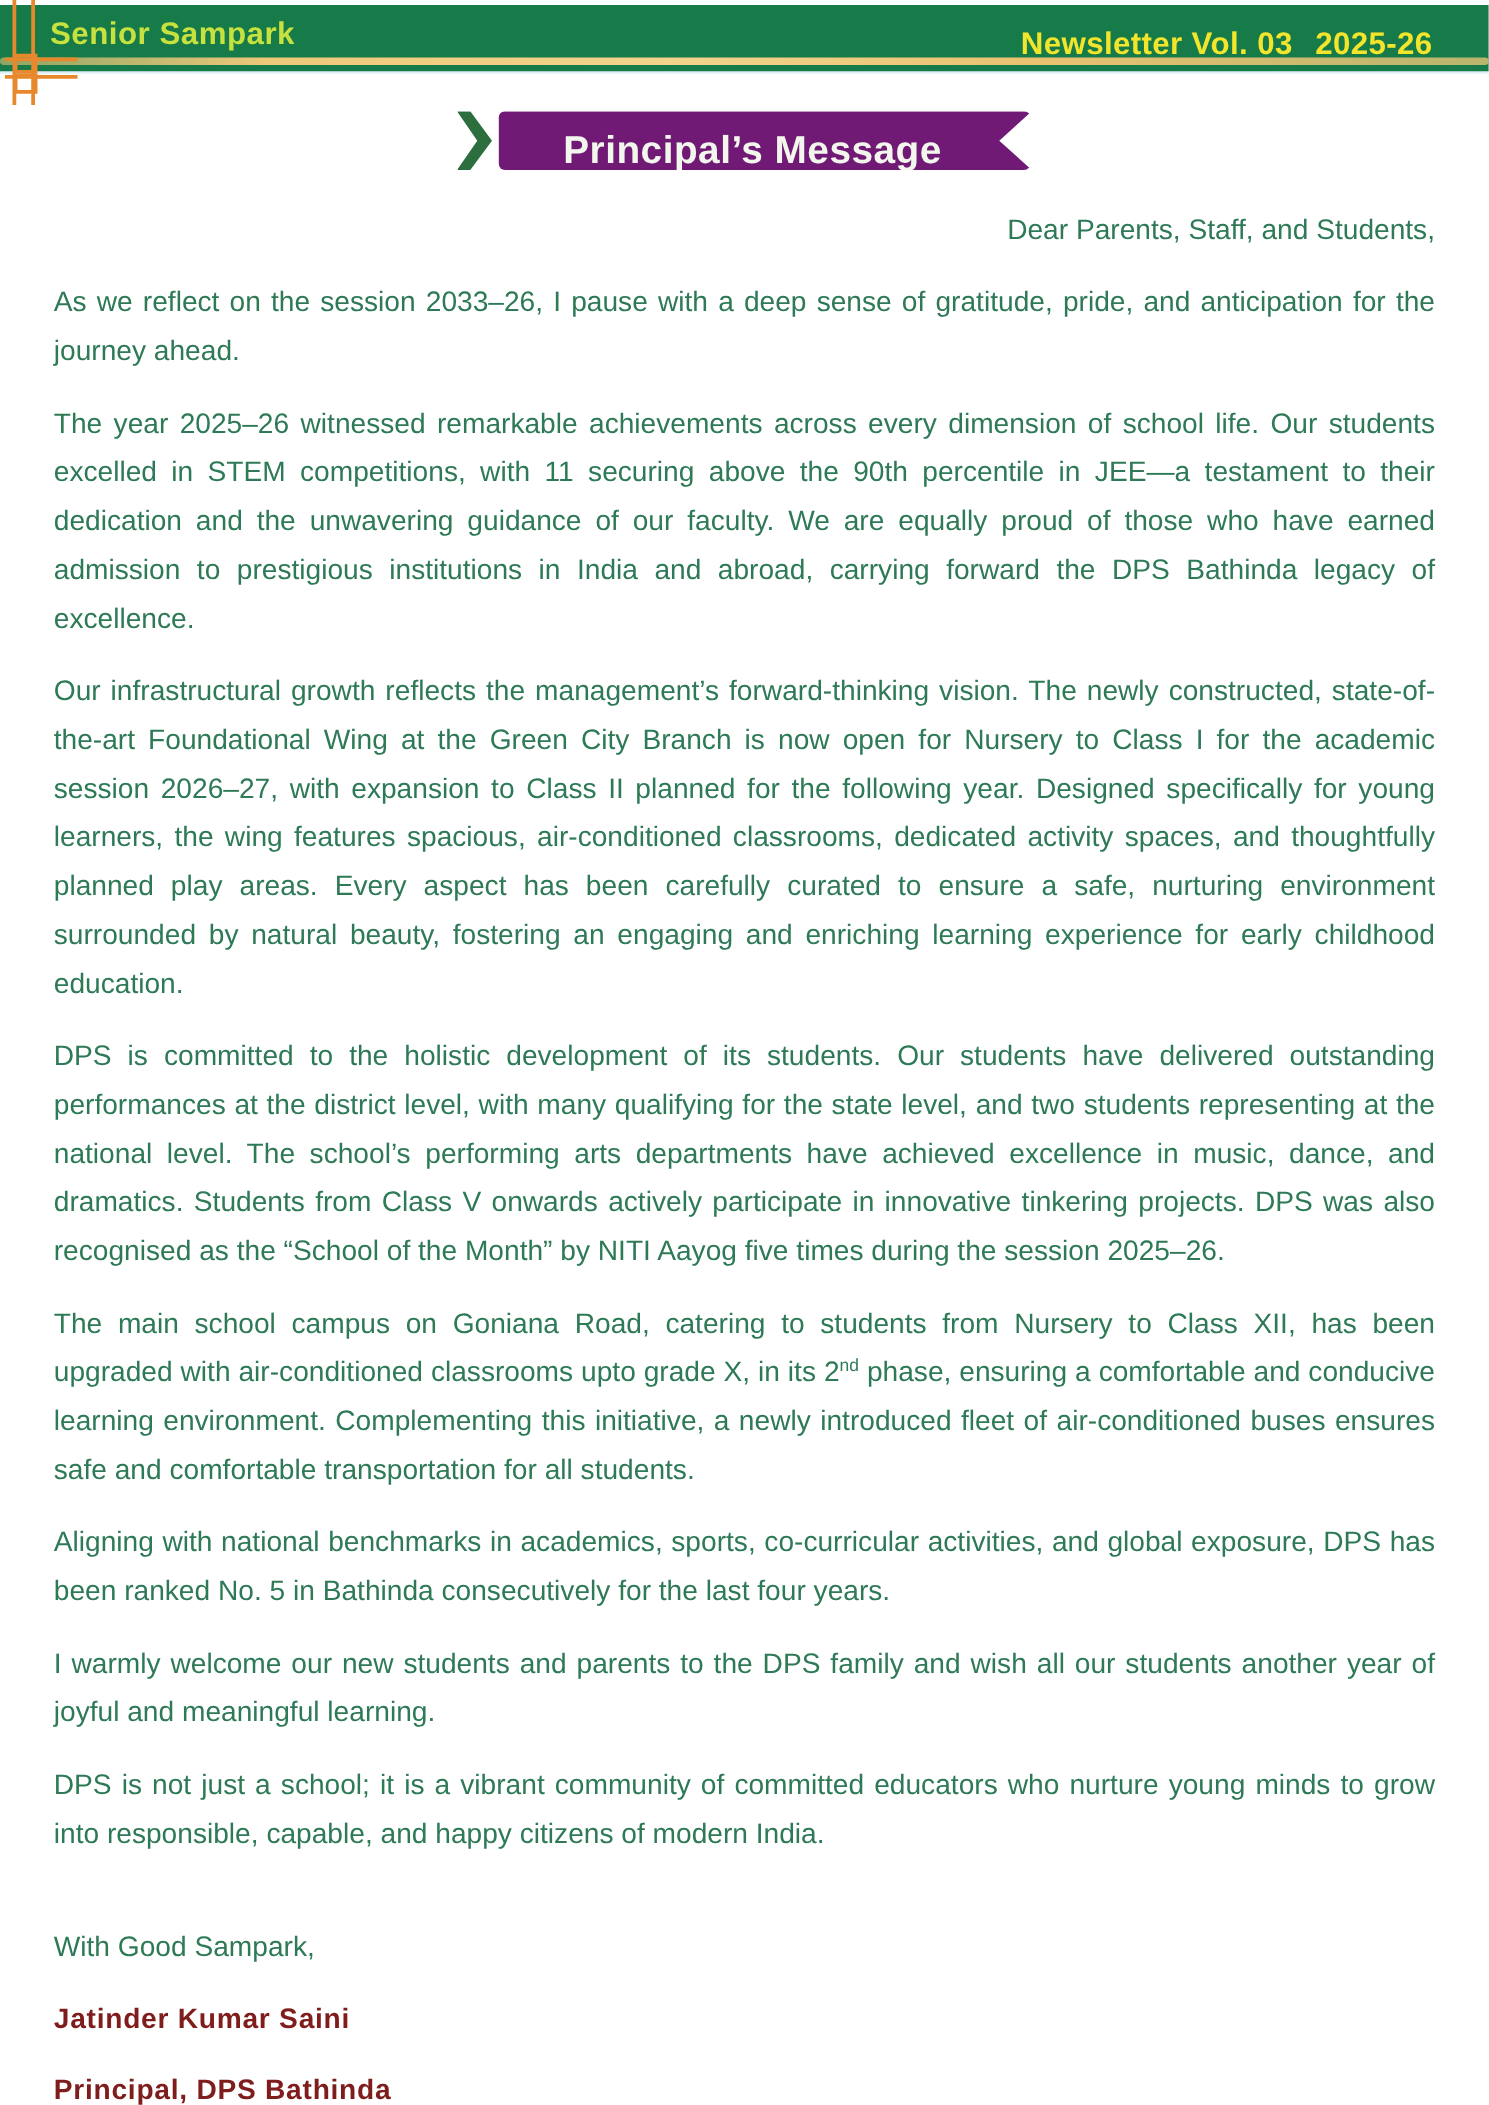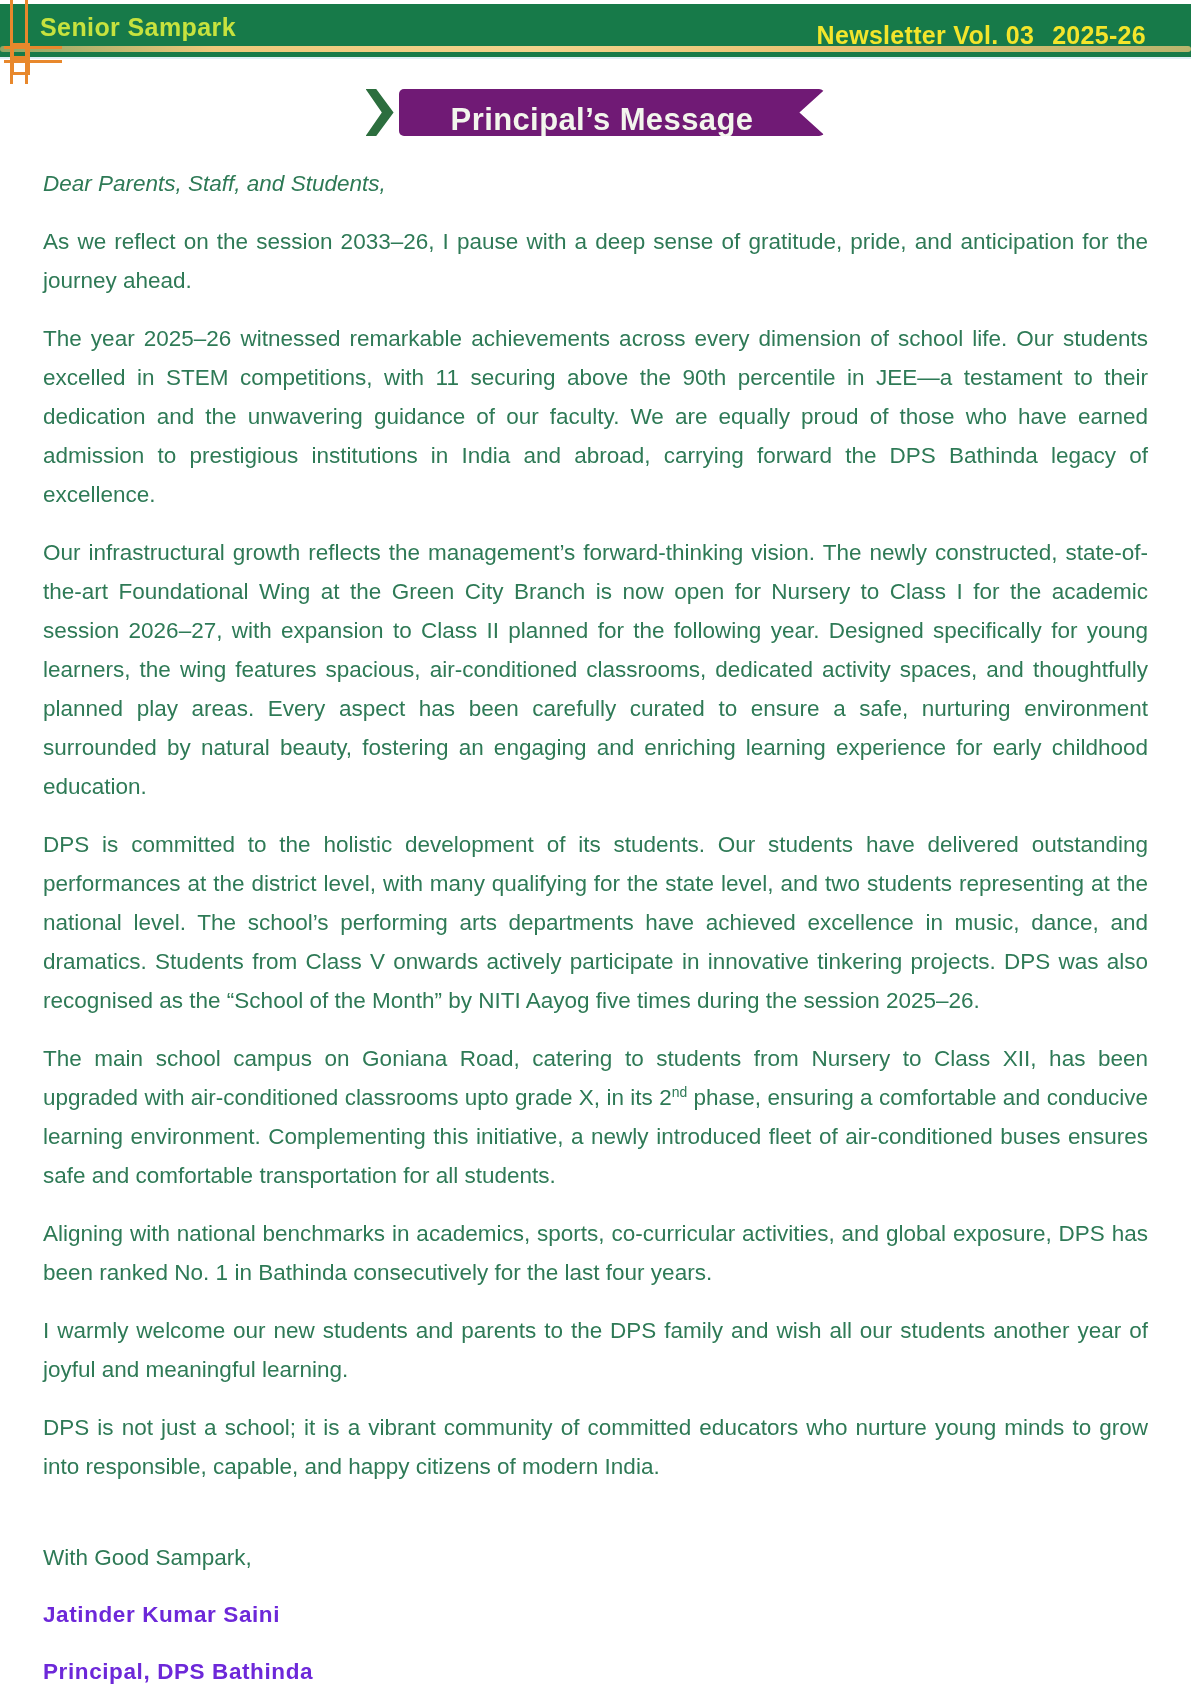--- a/index.html
+++ b/index.html
@@ -91,29 +91,29 @@
 
   
   .letter {
     margin: 28px 43px 0 43px;
     color: #2e7a56;
     font-size: 22.5px;
     line-height: 39px;
     text-align: justify;
   }
   .letter p { margin: 0 0 19px 0; }
-  .letter .salutation { text-align: left; font-style: italic; }
+  .letter .salutation { text-align: right; }
   sup { font-size: 0.62em; line-height: 0; }
 
   .closing-block { margin-top: 52px; text-align: left; }
   .closing-line { margin: 0 0 8px 0; }
   .signatory, .designation {
     margin: 0 0 4px 0;
     font-weight: 700;
-    color: #6d28d9;
+    color: #7f1d1d;
     letter-spacing: 0.6px;
     line-height: 38px;
   }
 </style>
 </head>
 <body>
 
 <div class="header-bar">
   <span class="brand">Senior Sampark</span>
   <span class="header-right">
@@ -138,21 +138,21 @@
   </span>
 </div>
 
 <div class="letter">
   <p class="salutation">Dear Parents, Staff, and Students,</p>
   <p>As we reflect on the session 2033–26, I pause with a deep sense of gratitude, pride, and anticipation for the journey ahead.</p>
   <p>The year 2025–26 witnessed remarkable achievements across every dimension of school life. Our students excelled in STEM competitions, with 11 securing above the 90th percentile in JEE—a testament to their dedication and the unwavering guidance of our faculty. We are equally proud of those who have earned admission to prestigious institutions in India and abroad, carrying forward the DPS Bathinda legacy of excellence.</p>
   <p>Our infrastructural growth reflects the management’s forward-thinking vision. The newly constructed, state-of-the-art Foundational Wing at the Green City Branch is now open for Nursery to Class I for the academic session 2026–27, with expansion to Class II planned for the following year. Designed specifically for young learners, the wing features spacious, air-conditioned classrooms, dedicated activity spaces, and thoughtfully planned play areas. Every aspect has been carefully curated to ensure a safe, nurturing environment surrounded by natural beauty, fostering an engaging and enriching learning experience for early childhood education.</p>
   <p>DPS is committed to the holistic development of its students. Our students have delivered outstanding performances at the district level, with many qualifying for the state level, and two students representing at the national level. The school’s performing arts departments have achieved excellence in music, dance, and dramatics. Students from Class V onwards actively participate in innovative tinkering projects. DPS was also recognised as the “School of the Month” by NITI Aayog five times during the session 2025–26.</p>
   <p><span>The main school campus on Goniana Road, catering to students from Nursery to Class XII, has been upgraded with air-conditioned classrooms upto grade X, in its 2</span><sup>nd</sup><span> phase, ensuring a comfortable and conducive learning environment. Complementing this initiative, a newly introduced fleet of air-conditioned buses ensures safe and comfortable transportation for all students.</span></p>
-  <p>Aligning with national benchmarks in academics, sports, co-curricular activities, and global exposure, DPS has been ranked No. 1 in Bathinda consecutively for the last four years.</p>
+  <p>Aligning with national benchmarks in academics, sports, co-curricular activities, and global exposure, DPS has been ranked No. 5 in Bathinda consecutively for the last four years.</p>
   <p>I warmly welcome our new students and parents to the DPS family and wish all our students another year of joyful and meaningful learning.</p>
   <p>DPS is not just a school; it is a vibrant community of committed educators who nurture young minds to grow into responsible, capable, and happy citizens of modern India.</p>
 
   <div class="closing-block">
     <p class="closing-line">With Good Sampark,</p>
     <p class="signatory">Jatinder Kumar Saini</p>
     <p class="designation">Principal, DPS Bathinda</p>
   </div>
 </div>
 

